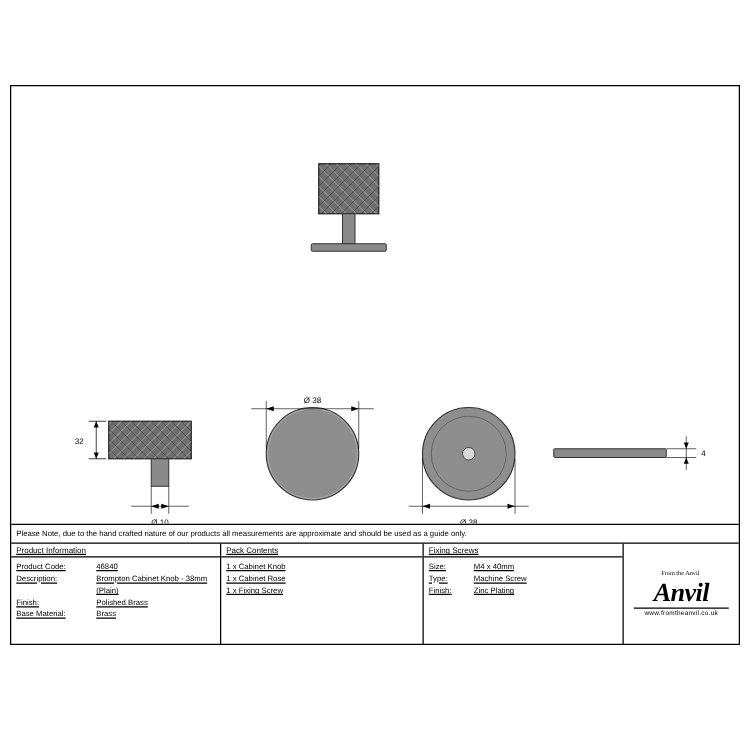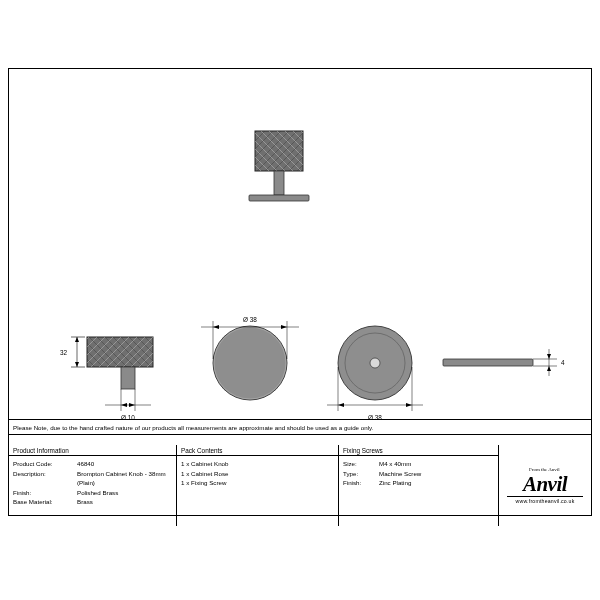--- a/index.html
+++ b/index.html
@@ -42,24 +42,25 @@
     box-sizing: border-box;
     font-size: 6.2px;
     line-height: 15px;
     padding-left: 4px;
     color: #000;
     white-space: nowrap;
   }
   .info-bar {
     position: absolute;
     left: 0;
-    top: 376px;
+    top: 366px;
     width: 100%;
     height: 81px;
     display: flex;
+    text-decoration: underline;
   }
   .col {
     box-sizing: border-box;
     position: relative;
     height: 100%;
   }
   .col-product { width: 168px; border-right: 1px solid #000; }
   .col-pack { width: 162px; border-right: 1px solid #000; }
   .col-fix { width: 160px; border-right: 1px solid #000; }
   .col-logo { flex: 1; }

